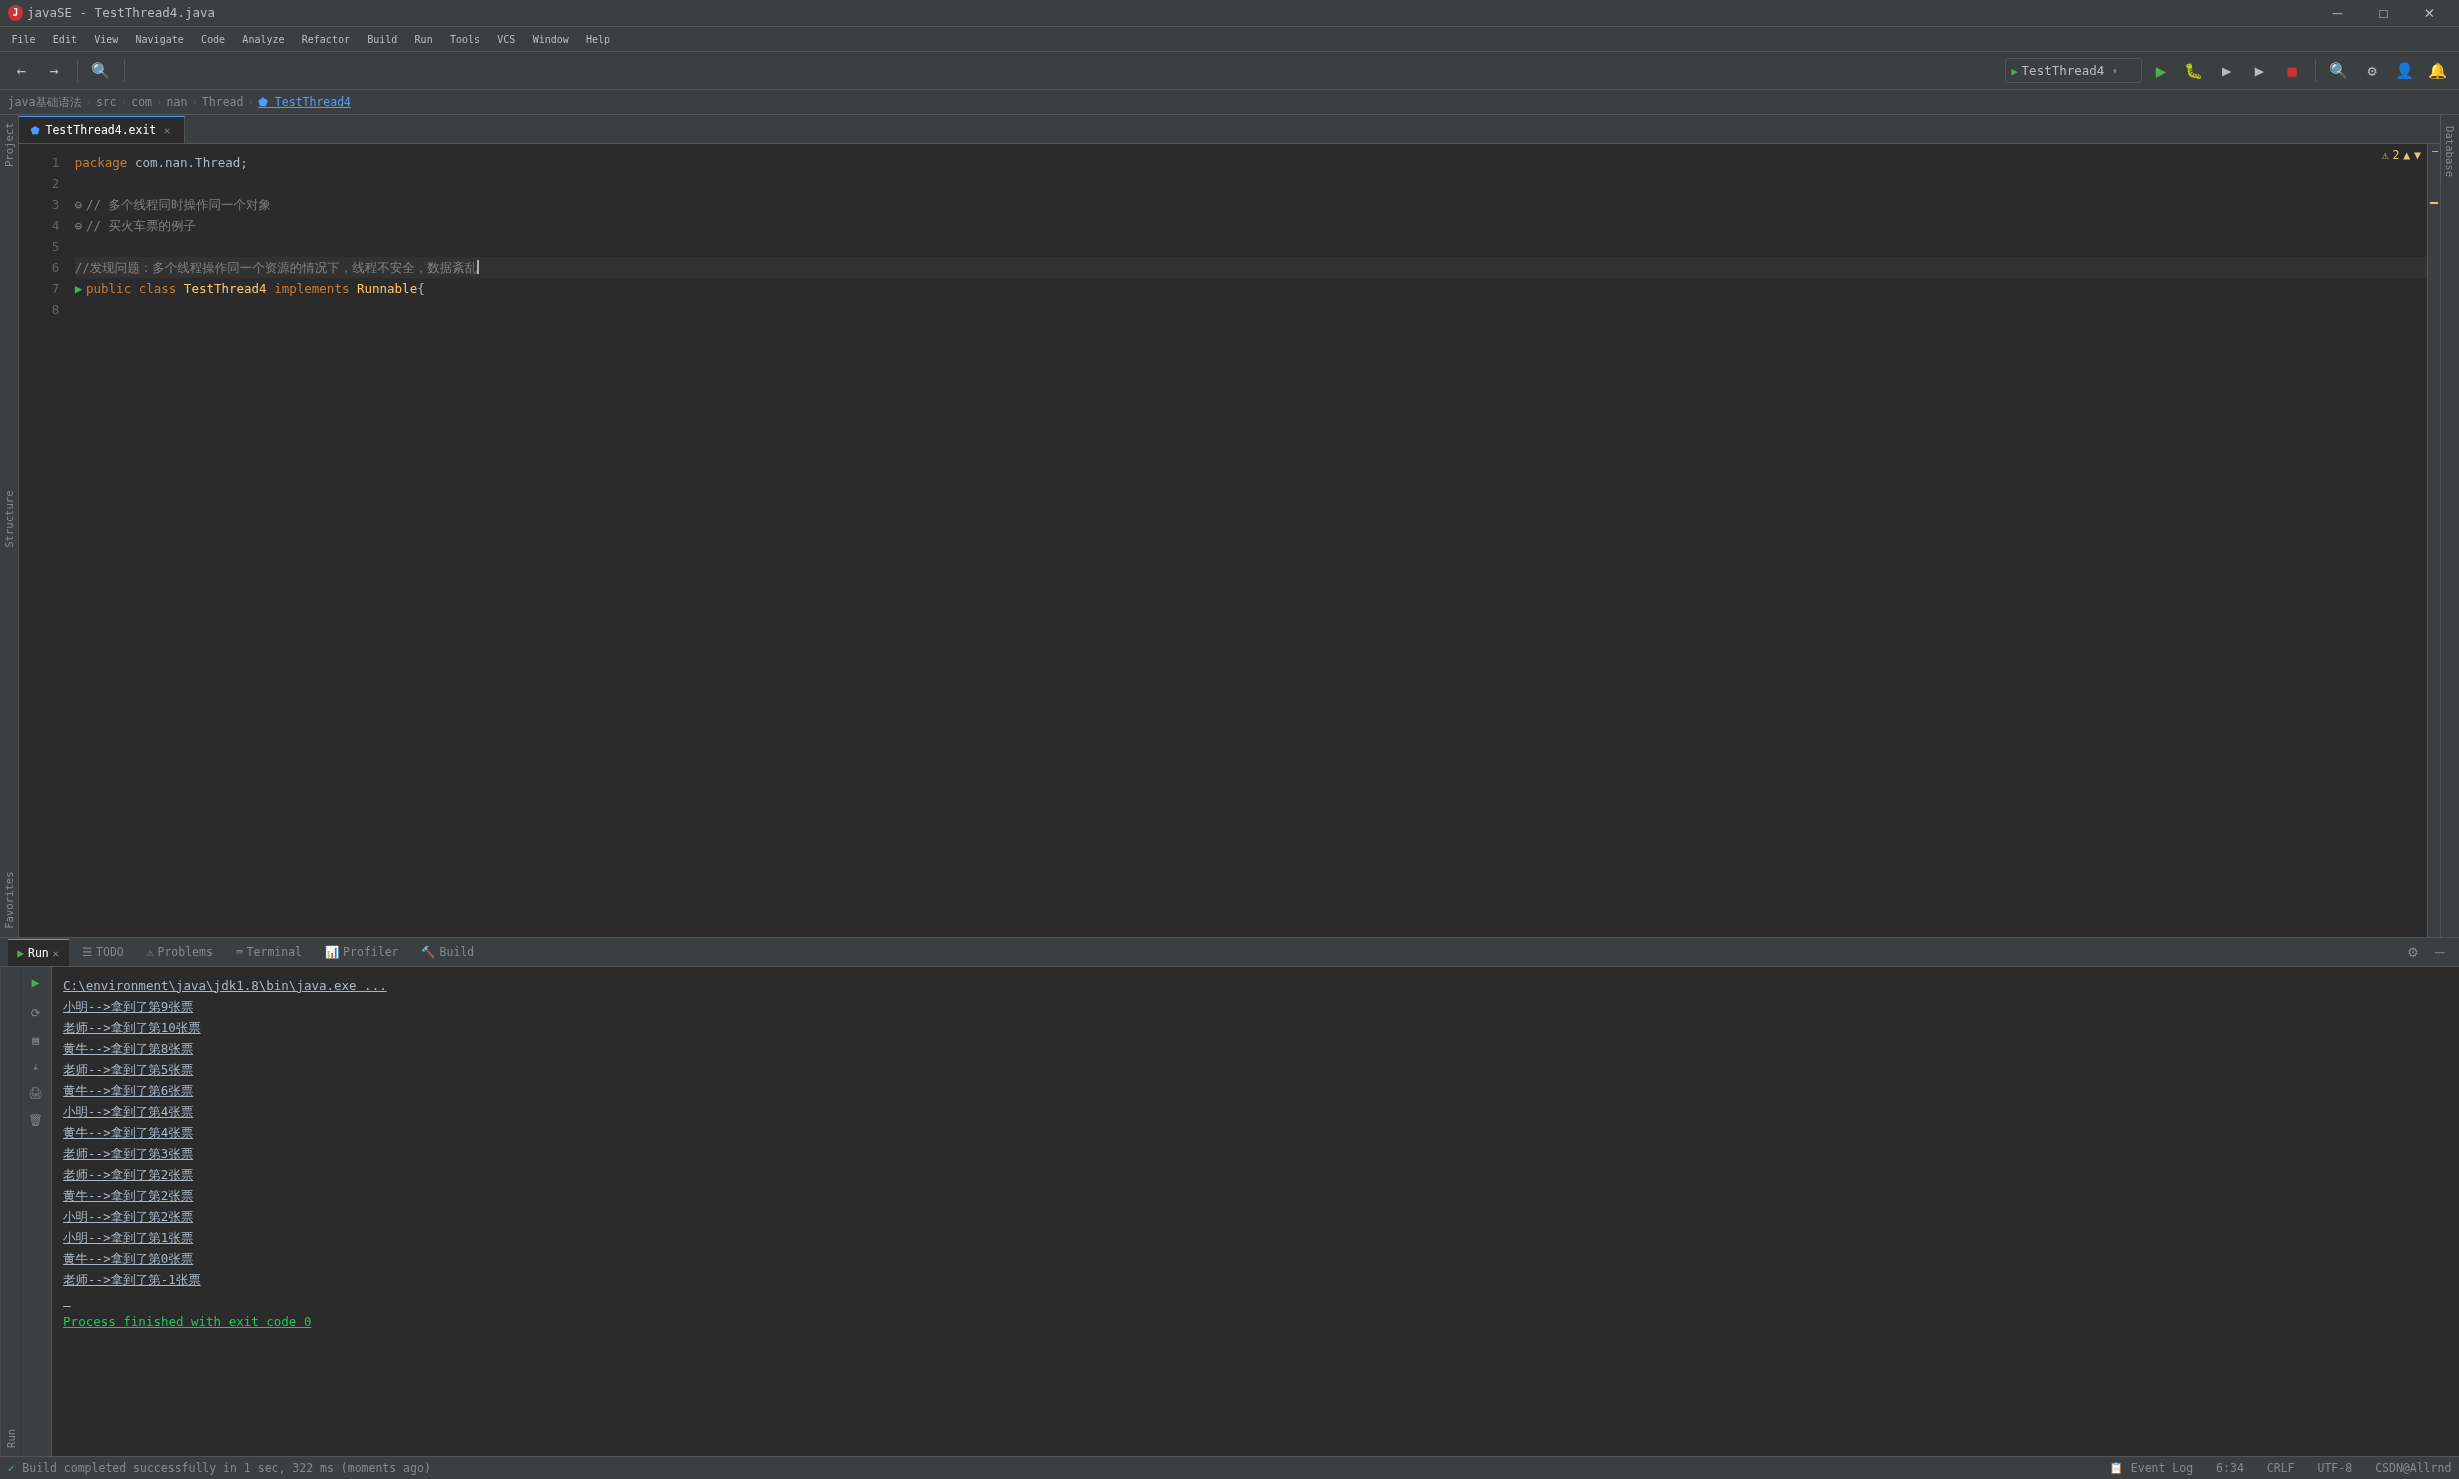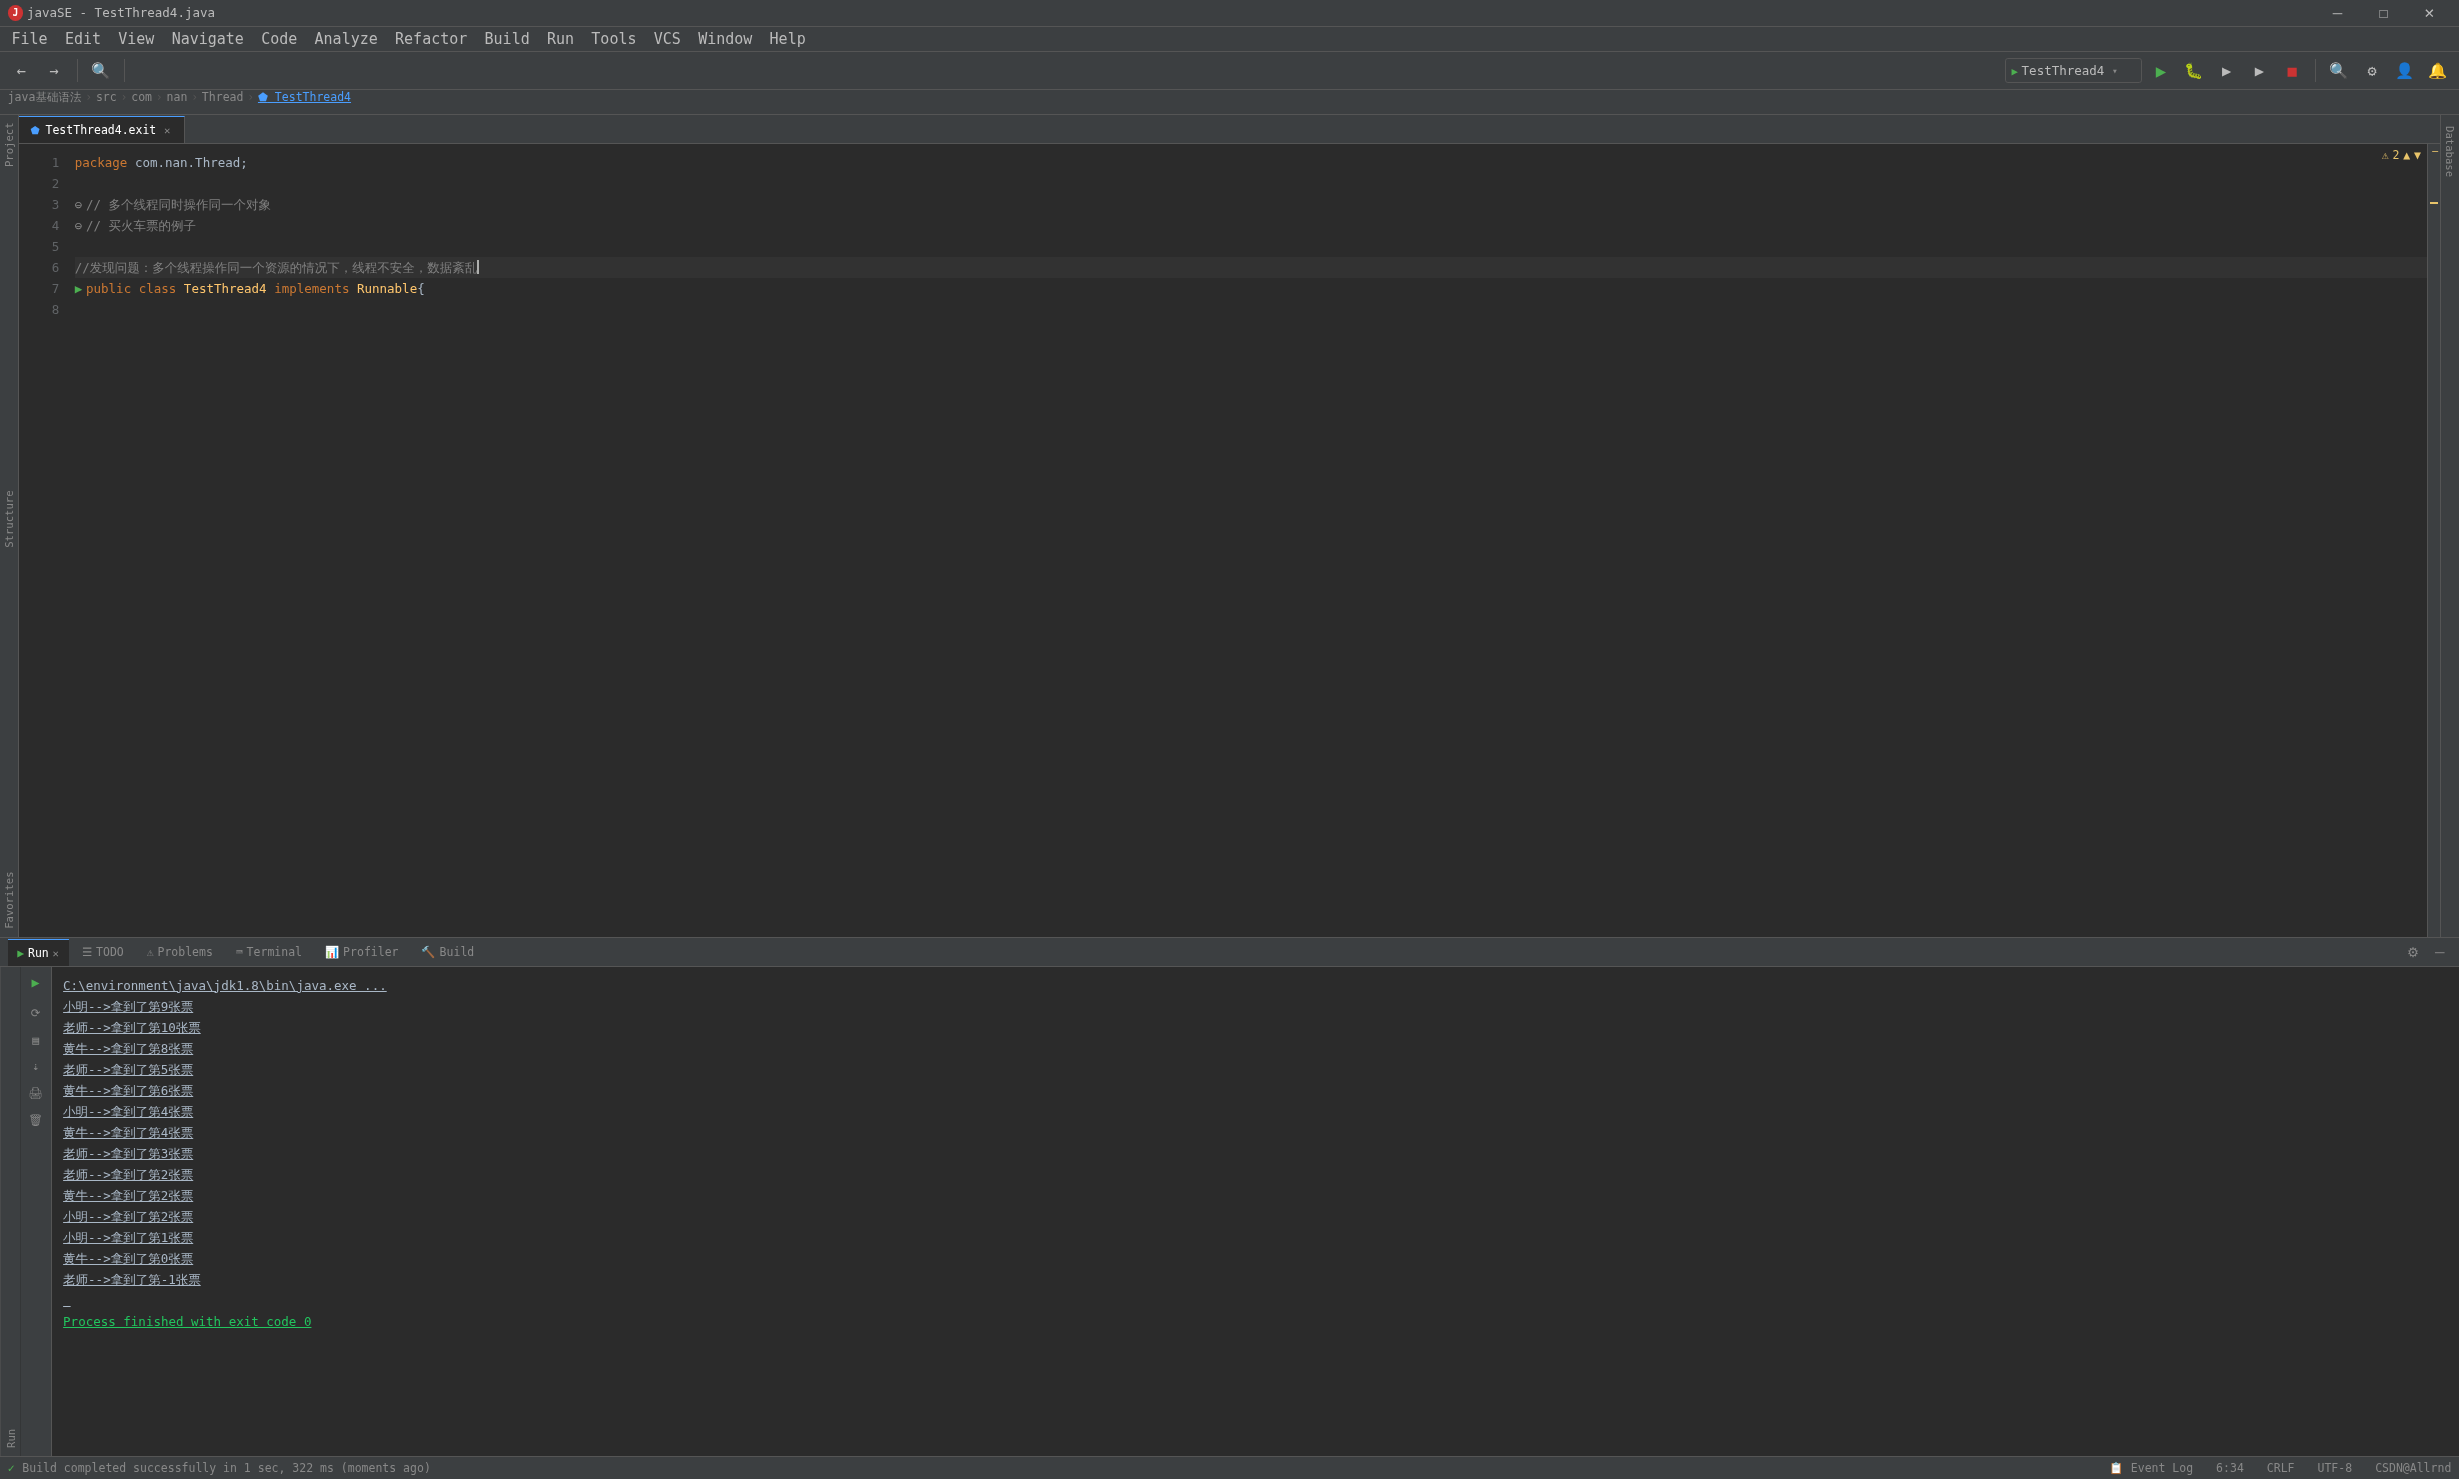--- a/index.html
+++ b/index.html
@@ -71,21 +71,21 @@
       display: flex;
       align-items: center;
       padding: 0 3.8px;
       flex-shrink: 0;
       border-bottom: 1px solid #555;
       gap: 1.9px;
     }
     .menu-item {
       padding: 1.9px 7.7px;
       color: #bbbbbb;
-      font-size: 15px;
+      font-size: 10px;
       cursor: pointer;
       border-radius: 2.9px;
     }
 
     
     .toolbar {
       background: #3c3f41;
       height: 38px;
       display: flex;
       align-items: center;
@@ -127,20 +127,21 @@
       min-width: 115px;
       border-radius: 2.9px;
       position: relative;
     }
 
     
     .breadcrumb-bar {
       background: #3c3f41;
       height: 25px;
       display: flex;
+      align-items: center;
       padding: 0 7.7px;
       flex-shrink: 0;
       border-bottom: 1px solid #555;
       gap: 3.8px;
       font-size: 11.5px;
       color: #888;
     }
     .breadcrumb-item { color: #888; }
     .breadcrumb-sep { color: #555; }
 

